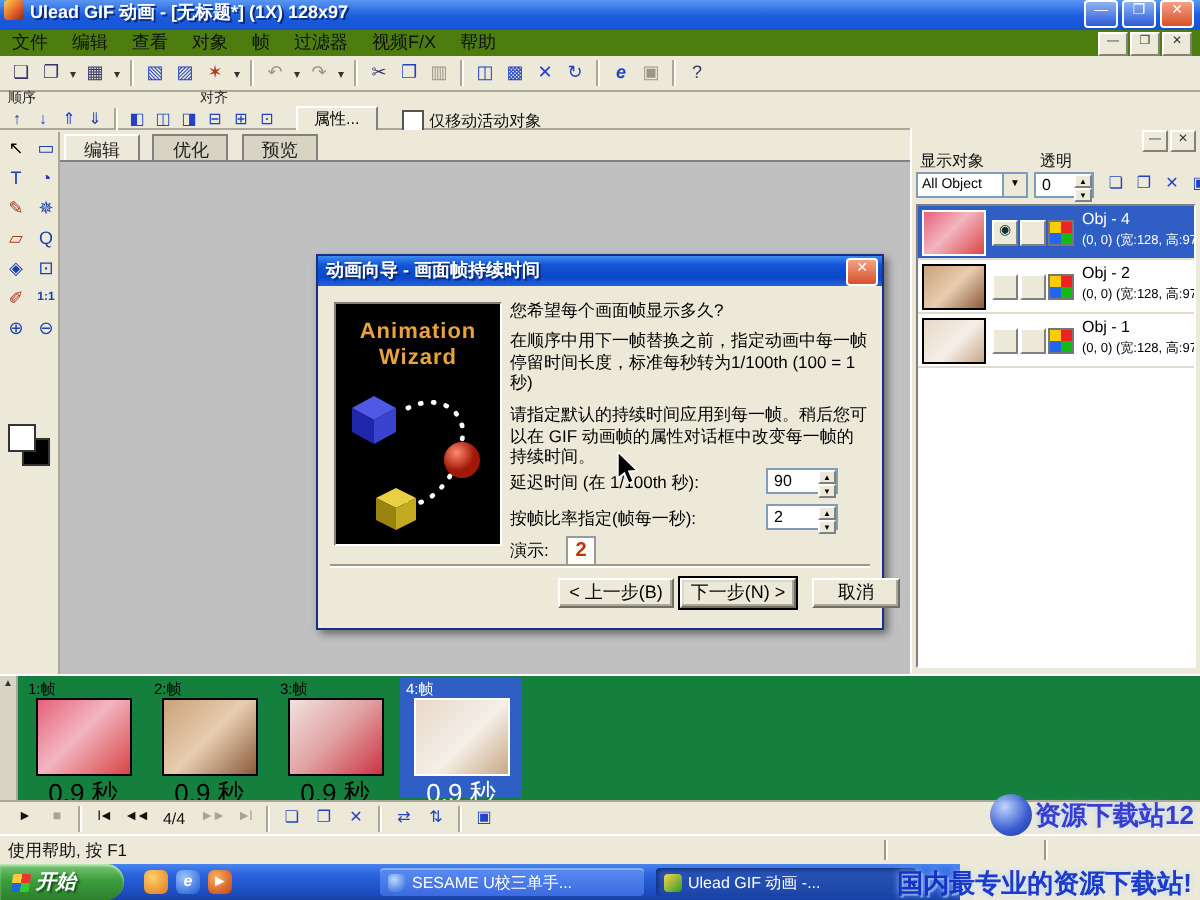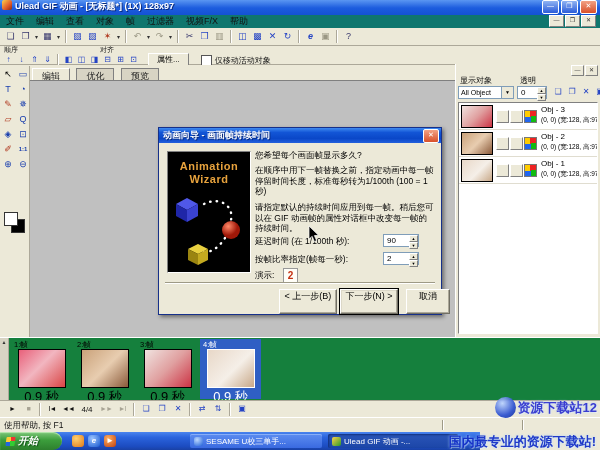--- a/index.html
+++ b/index.html
@@ -15,22 +15,22 @@
   #appicon{width:10px;height:10px;margin:0 3px 0 2px;border-radius:2px;
     background:linear-gradient(135deg,#ffd24a,#e05a2a 60%,#8a2a10)}
   #apptitle{color:#fff;font-size:9px;font-weight:bold;text-shadow:1px 1px 0 #0a2a7a;white-space:nowrap}
   .cap-btns{margin-left:auto;display:flex;gap:2px;padding-right:3px}
   .capbtn{width:15px;height:12px;border-radius:2px;border:1px solid #fff;
     background:linear-gradient(180deg,#8fb3f2,#2b5cd9);color:#fff;font-size:7px;
     line-height:10px;text-align:center}
   .capbtn.close{background:linear-gradient(180deg,#f2a184,#d8502a)}
 
   
-  #menubar{left:0;top:15px;width:600px;height:13px;display:flex;
-    background:#0f766e;border-bottom:1px solid #fff;font-size:9px;color:#111}
+  #menubar{left:0;top:15px;width:600px;height:13px;display:flex;align-items:center;
+    background:#4d7c0f;border-bottom:1px solid #fff;font-size:9px;color:#111}
   .menuitem{padding:0 6px;white-space:nowrap}
   .mdi-btns{margin-left:auto;display:flex;gap:1px;padding-right:4px}
   .mdibtn{width:13px;height:10px;font-size:6px;line-height:8px;text-align:center;color:#333}
 
   
   #toolbar1{left:0;top:28px;width:600px;height:18px;display:flex;align-items:center;
     background:#ECE9D8;border-bottom:1px solid #aca899;padding-left:3px;box-sizing:border-box}
   .tbtn{width:15px;height:15px;font-size:9px;line-height:14px;text-align:center;color:#35356b}
   .tbtn.blue{color:#2443c4}
   .tbtn.gray{color:#9a9784}
@@ -120,21 +120,21 @@
   .logo-line.first{margin-top:8px}
   #dlg-q{position:absolute;left:96px;top:22px;width:180px;font-size:8.5px;color:#000}
   .dlg-p{position:absolute;left:96px;width:180px;font-size:8.5px;line-height:10.5px;color:#000}
   #dlg-p1{top:37px}
   #dlg-p2{top:74px}
   .fldlabel{position:absolute;left:96px;font-size:8.5px;color:#000}
   .spinbox{position:absolute;left:224px;width:36px;height:13px;background:#fff;
     border:1px solid #7f9db9;font-size:8px;line-height:11px;padding-left:3px;box-sizing:border-box}
   #demo-box{position:absolute;left:124px;top:140px;width:13px;height:14px;background:#fffef8;
     border:1px solid #999;color:#c42f10;font-size:10px;font-weight:bold;text-align:center;line-height:13px}
-  .dlgbtn{position:absolute;top:161px;height:25px;background:#ECE9D8;font-size:9px;
+  .dlgbtn{position:absolute;top:161px;height:15px;background:#ECE9D8;font-size:9px;
     line-height:13px;text-align:center;border:1px solid;border-color:#fff #716f64 #716f64 #fff;
     box-shadow:inset -1px -1px 0 #aca899;color:#000;box-sizing:border-box}
   #btn-back{left:120px;width:58px}
   #btn-next{left:181px;width:58px;outline:1px solid #000;border-color:#fff #716f64 #716f64 #fff;
     box-shadow:inset -1px -1px 0 #aca899,inset 1px 1px 0 #dcd8c8}
   #btn-cancel{left:247px;width:44px}
   #dlg-sep{position:absolute;left:6px;top:154px;width:270px;height:0;
     border-top:1px solid #9e9a86;border-bottom:1px solid #fff}
 
   
@@ -330,26 +330,26 @@
       <span>▼</span>
     </span>
   </div>
   <div id="rp-icons">
     <span class="pbtn">❏</span>
     <span class="pbtn">❐</span>
     <span class="pbtn">✕</span>
     <span class="pbtn">▣</span>
   </div>
   <div id="objlist">
-    <div class="objrow">
-      <span class="othumb t3"></span>
-      <span class="slot s1"></span>
+    <div class="objrow sel">
+      <span class="othumb t1"></span>
+      <span class="slot s1">◉</span>
       <span class="slot s2"></span>
       <span class="pal"></span>
-      <span class="oname">Obj - 3</span>
+      <span class="oname">Obj - 4</span>
       <span class="oinfo">(0, 0) (宽:128, 高:97)</span>
     </div>
     <div class="objrow">
       <span class="othumb t2"></span>
       <span class="slot s1"></span>
       <span class="slot s2"></span>
       <span class="pal"></span>
       <span class="oname">Obj - 2</span>
       <span class="oinfo">(0, 0) (宽:128, 高:97)</span>
     </div>

